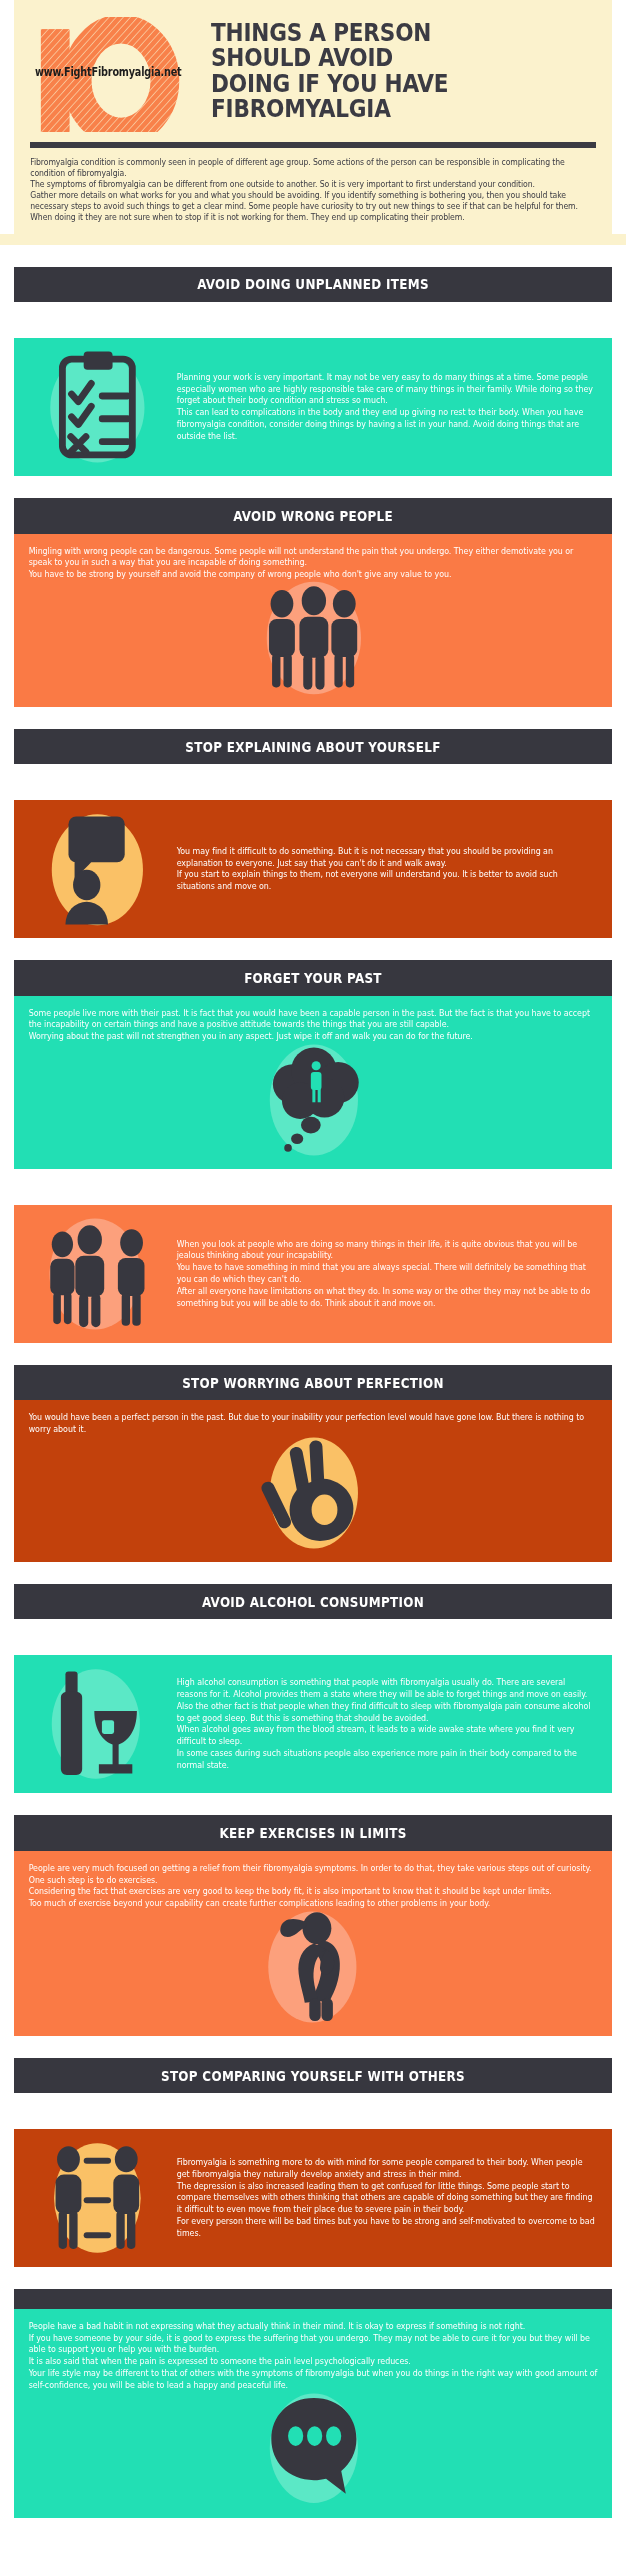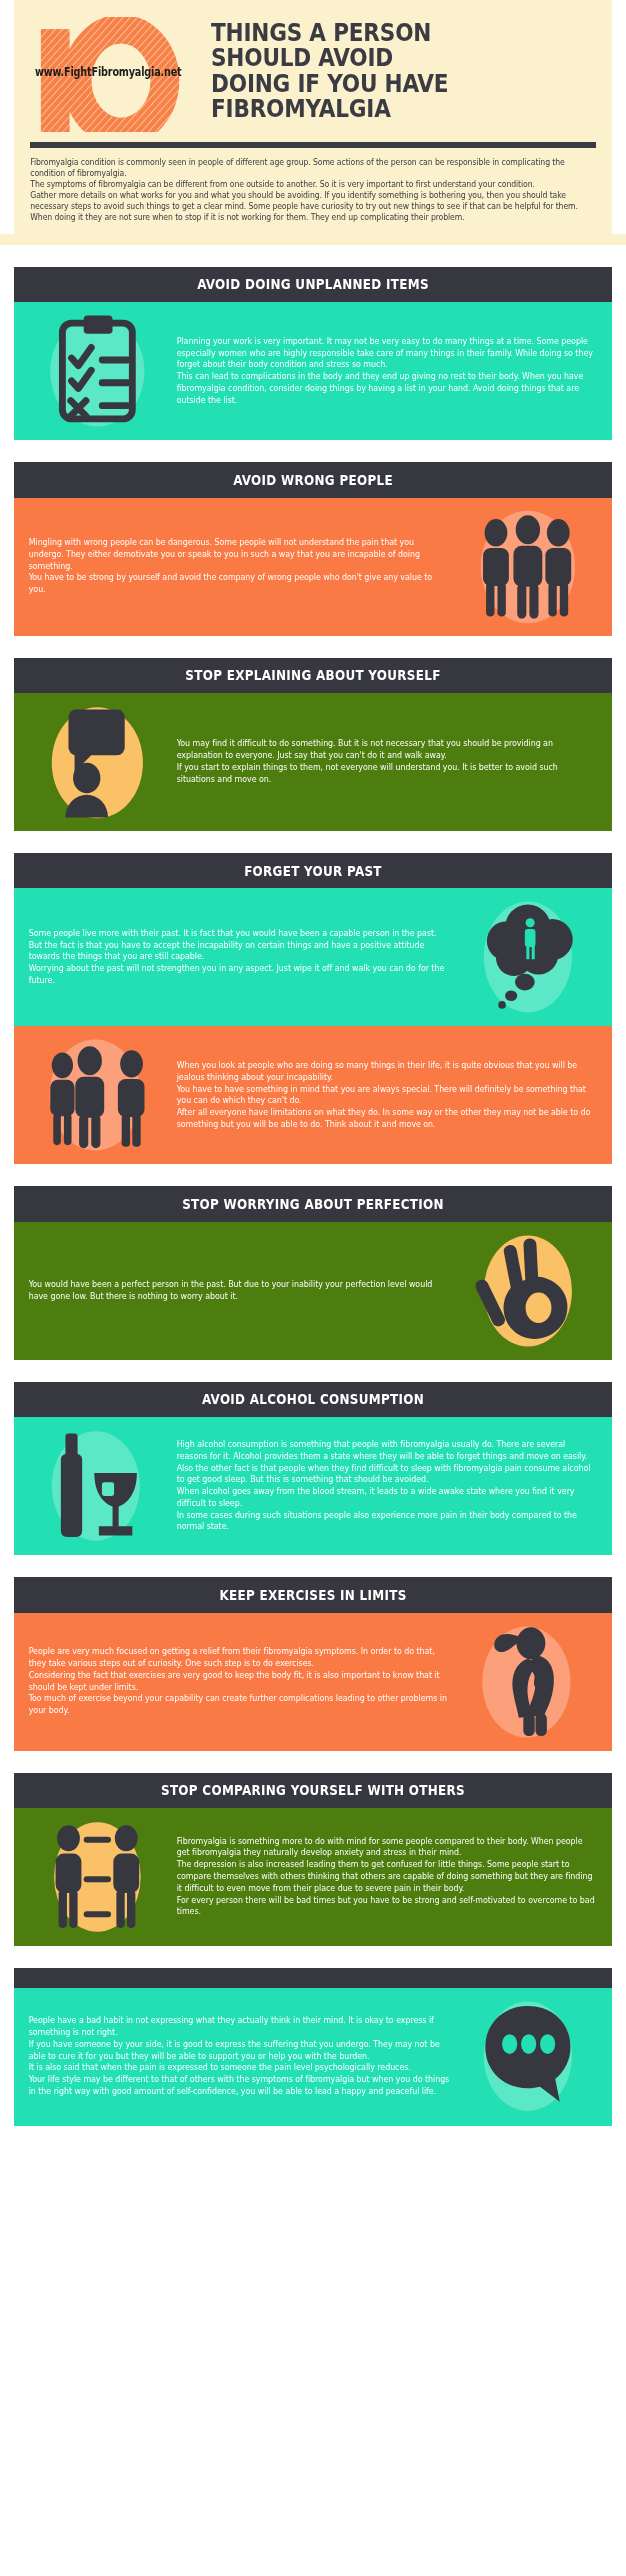--- a/index.html
+++ b/index.html
@@ -91,43 +91,43 @@
     transform:none;
     margin-top:22px;
   }
   .body{
     display:flex;
     align-items:center;
     padding:12px 10.6px;
     min-height:114px;
     box-sizing:border-box;
   }
-  .body.left-icon{flex-direction:row;}
-  .body.right-icon{flex-direction:row;}
+  .body.left-icon{flex-direction:row;margin-top:36px;}
+  .body.right-icon{flex-direction:column;}
   .art{
     flex:0 0 auto;
     width:148px;
     display:flex;
     align-items:center;
     justify-content:center;
   }
   .art svg{display:block;}
   .copy{
     flex:1;
     color:#ffffff;
     font-family:"DejaVu Sans Condensed","Liberation Sans",sans-serif;
     font-size:8.8px;
     line-height:1.34;
     letter-spacing:-0.04px;
     padding:0 4.5px;
   }
   .copy p{margin:0;}
   .teal{background:#22dfb4;}
   .orange{background:#fa7a45;}
-  .yellow{background:#4d7c0f;}
+  .yellow{background:#c2410c;}
   .footer-pad{height:19.7px;background:#ffffff;}
 </style>
 </head>
 <body>
 
 <div class="page">
 
   <div class="header">
     <div class="head-row">
 

